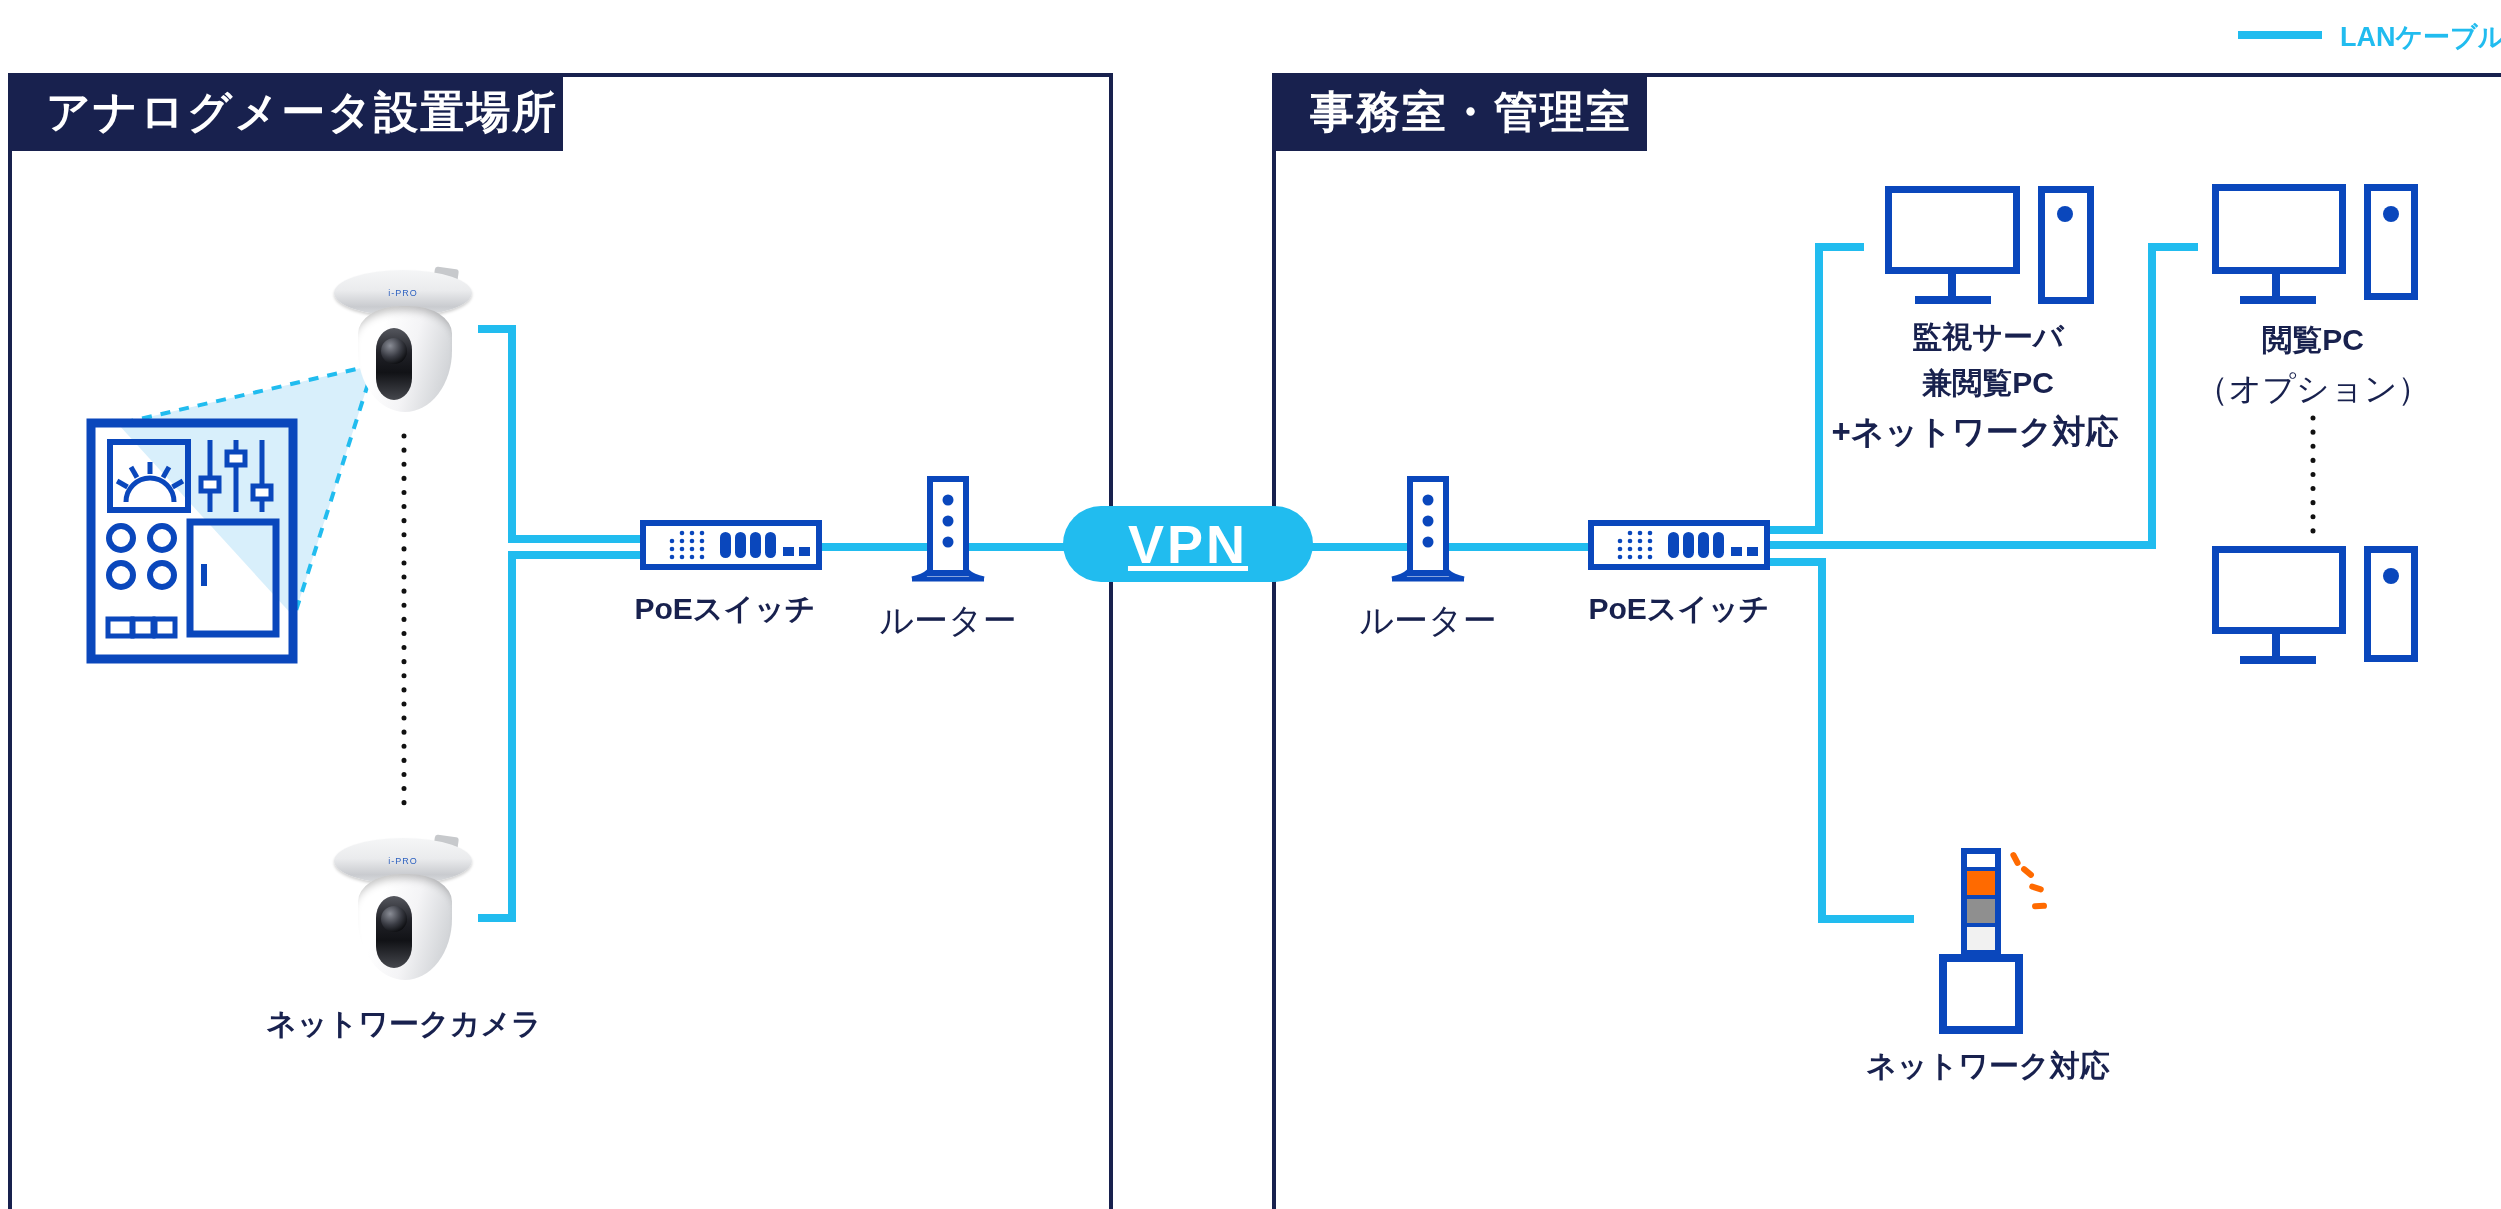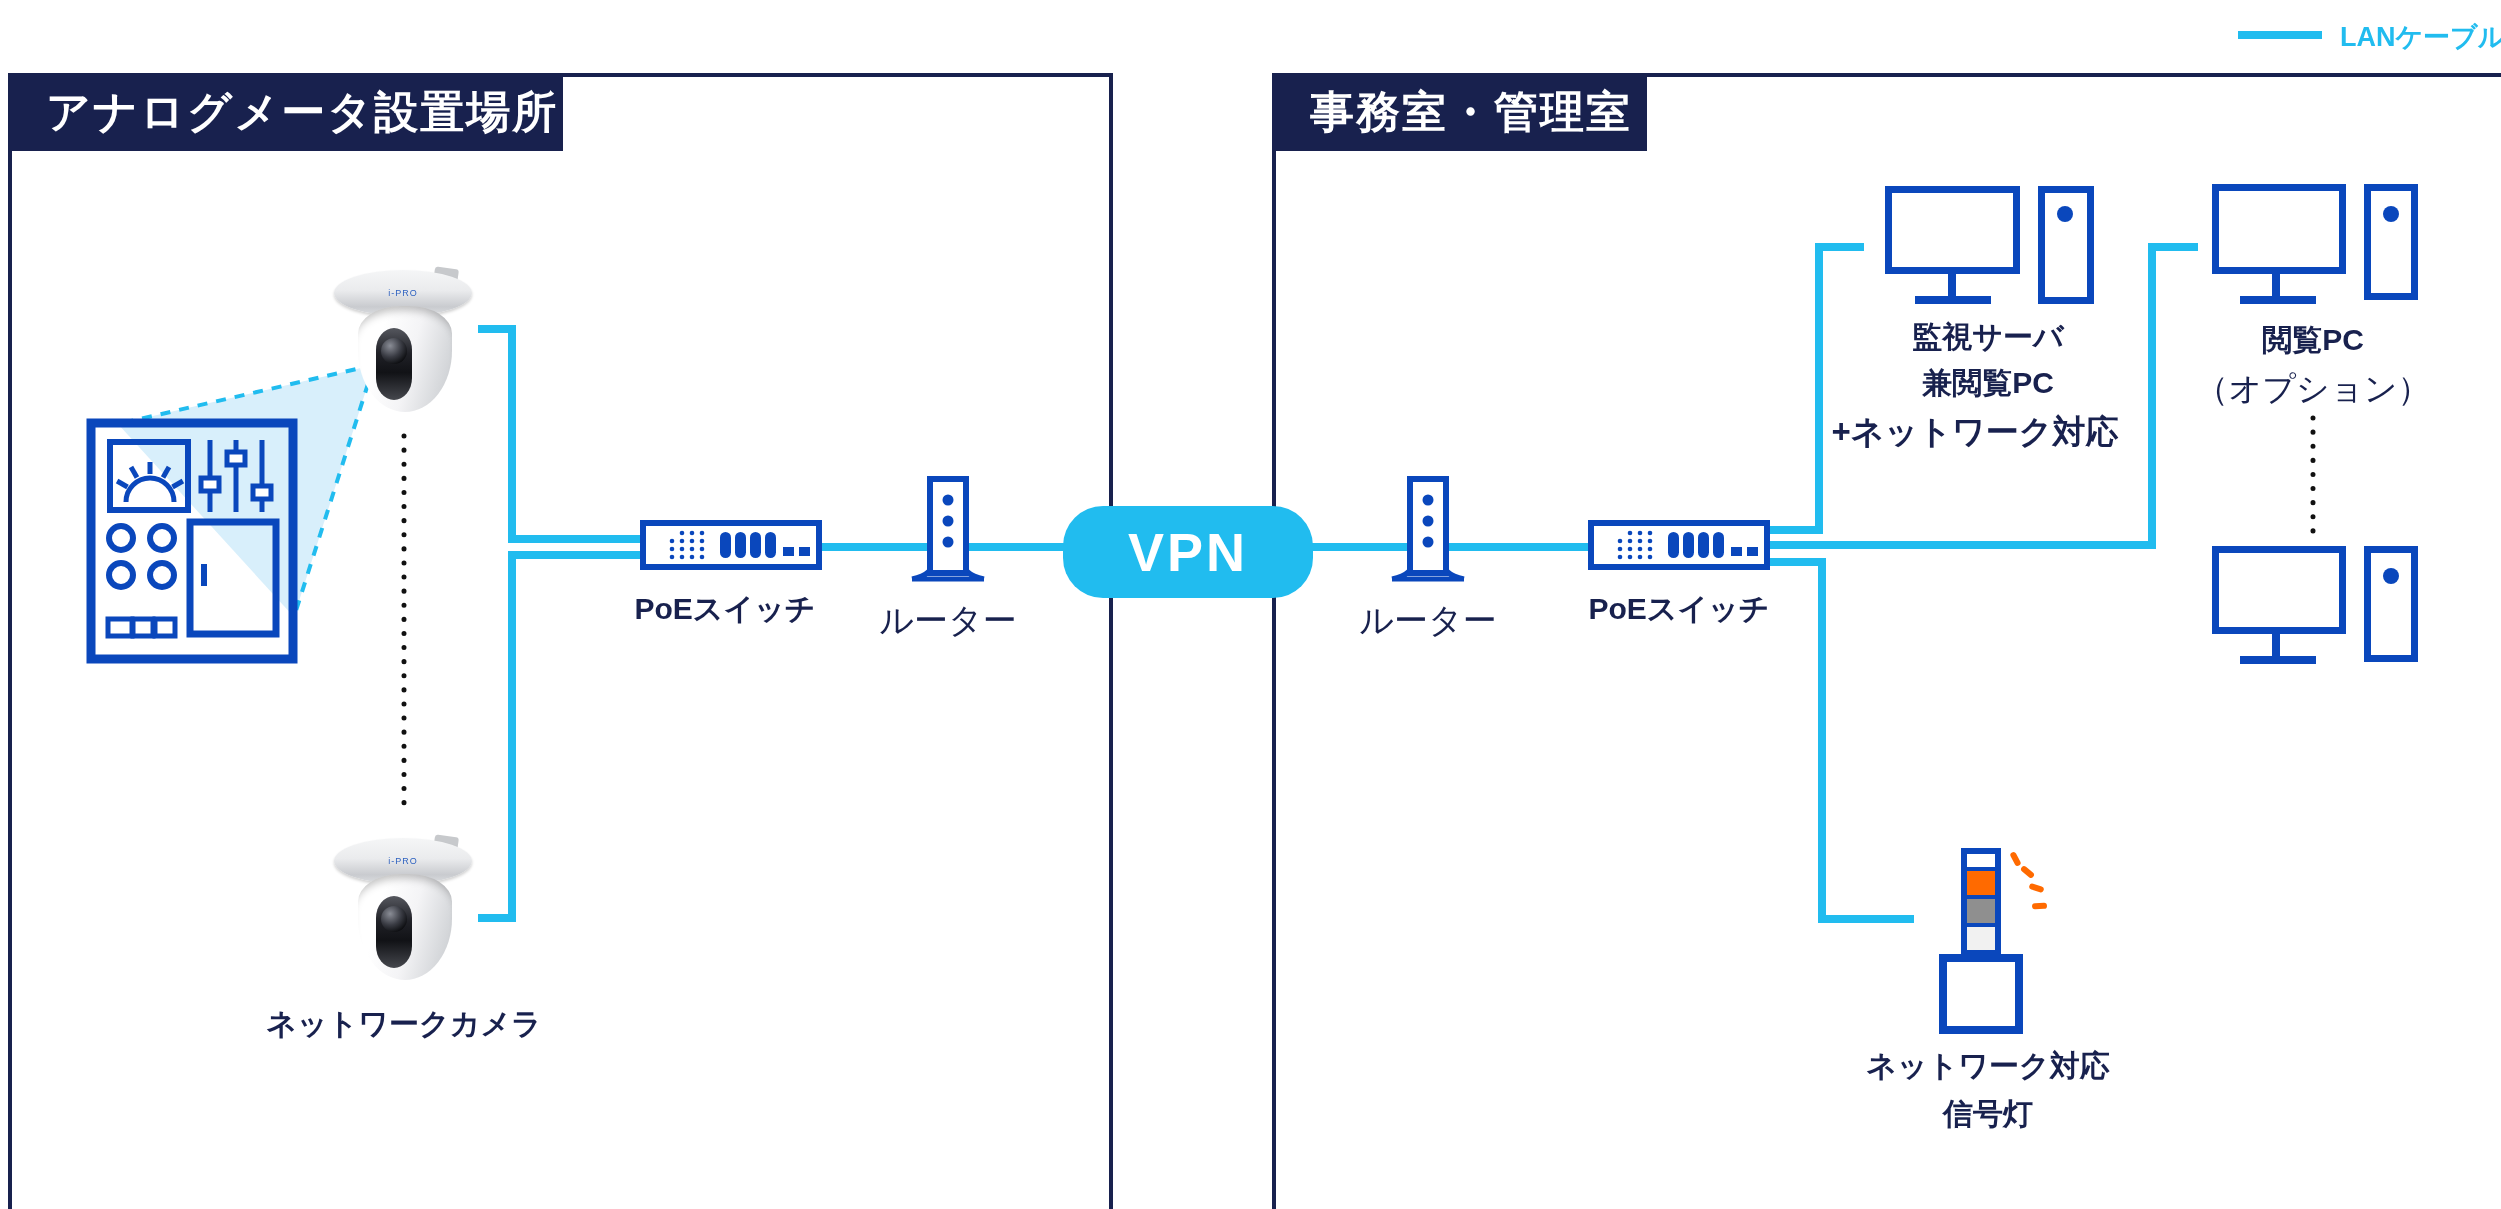--- a/index.html
+++ b/index.html
@@ -14,23 +14,23 @@
   .legend-text{position:absolute;left:2340px;top:3px;font-size:27px;font-weight:bold;color:#21BCEF;z-index:3;white-space:nowrap;}
   
   .lbl{position:absolute;color:#18214E;text-align:center;z-index:4;white-space:nowrap;}
   .lbl-big{font-size:30px;font-weight:bold;}
   .lbl-mid{font-size:34px;font-weight:500;}
   .lbl-small{font-size:33px;font-weight:bold;}
   .lbl-opt{font-size:33px;font-weight:500;}
   
   #wires{position:absolute;left:0;top:0;z-index:1;}
   
-  .vpn-pill{position:absolute;left:1063px;top:490px;width:250px;height:92px;border-radius:40px;
+  .vpn-pill{position:absolute;left:1063px;top:490px;width:250px;height:76px;border-radius:40px;
             background:#21BCEF;color:#ffffff;font-size:54px;font-weight:bold;letter-spacing:3px;
-            display:flex;align-items:center;justify-content:center;z-index:5;}
+            display:flex;align-items:center;justify-content:center;z-index:5;text-decoration:underline;}
   
   .switch{position:absolute;width:182px;height:50px;background:#ffffff;border:6px solid #0A47BC;
           box-sizing:border-box;z-index:2;display:flex;align-items:center;justify-content:center;}
   
   .router{position:absolute;width:76px;height:106px;z-index:2;}
   
   .monitor{position:absolute;border:7px solid #0A47BC;background:#ffffff;box-sizing:border-box;z-index:2;}
   .pc-stem{position:absolute;background:#0A47BC;z-index:2;}
   .pc-base{position:absolute;background:#0A47BC;z-index:2;}
   .tower{position:absolute;border:7px solid #0A47BC;background:#ffffff;box-sizing:border-box;z-index:2;}
@@ -251,15 +251,14 @@
     <div class="sig-gap"></div>
     <div class="sig-seg" style="height:24px;background:#8f8f8f;"></div>
     <div class="sig-gap"></div>
     <div class="sig-seg" style="height:23px;background:#f1f1f1;"></div>
   </div>
   <div class="flash" style="left:2008px;top:840px;transform:rotate(62deg);"></div>
   <div class="flash" style="left:2020px;top:853px;transform:rotate(40deg);"></div>
   <div class="flash" style="left:2029px;top:869px;transform:rotate(18deg);"></div>
   <div class="flash" style="left:2032px;top:887px;transform:rotate(-2deg);"></div>
   <div class="lbl lbl-big" style="left:1838px;top:1030px;width:300px;">ネットワーク対応</div>
-  <div class="lbl lbl-big" style="left:1838px;top:1078px;width:300px;">信号灯</div>
 
 </div>
 
 </body></html>

